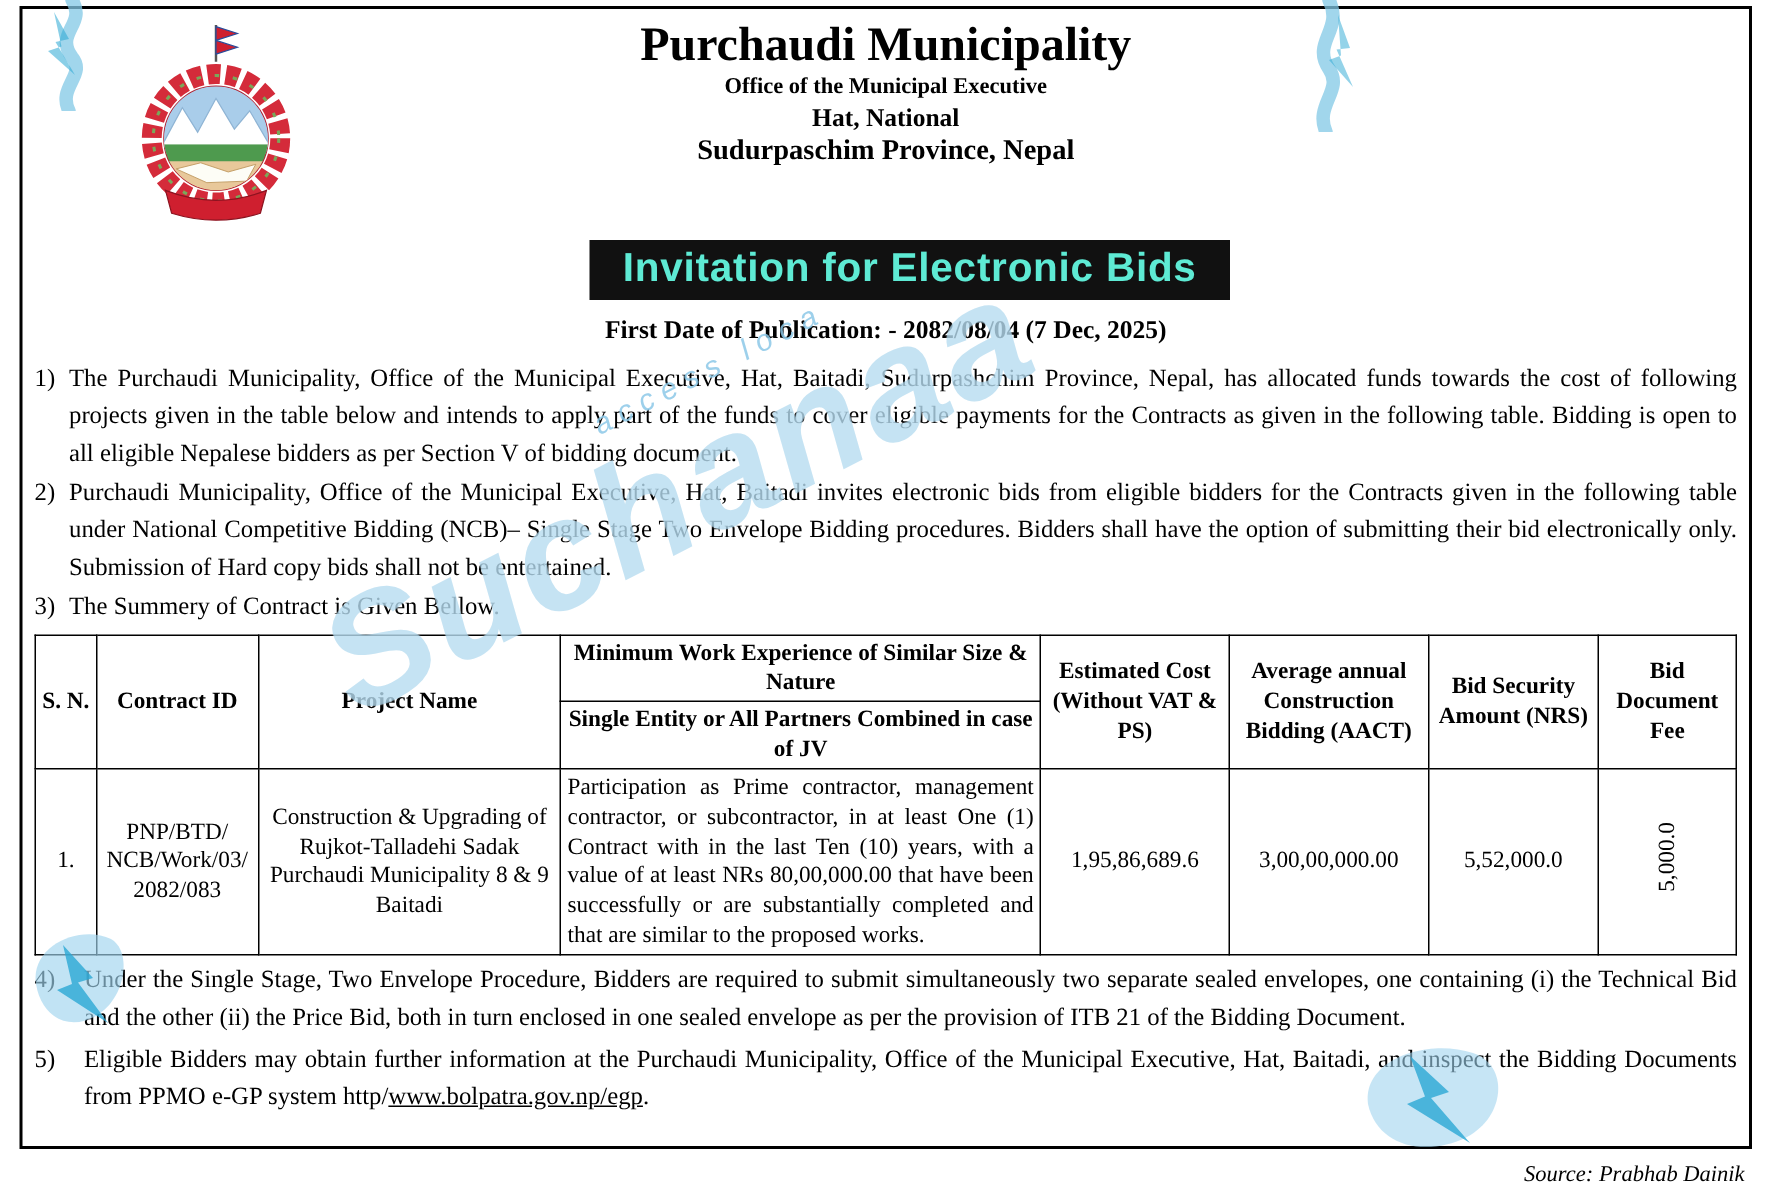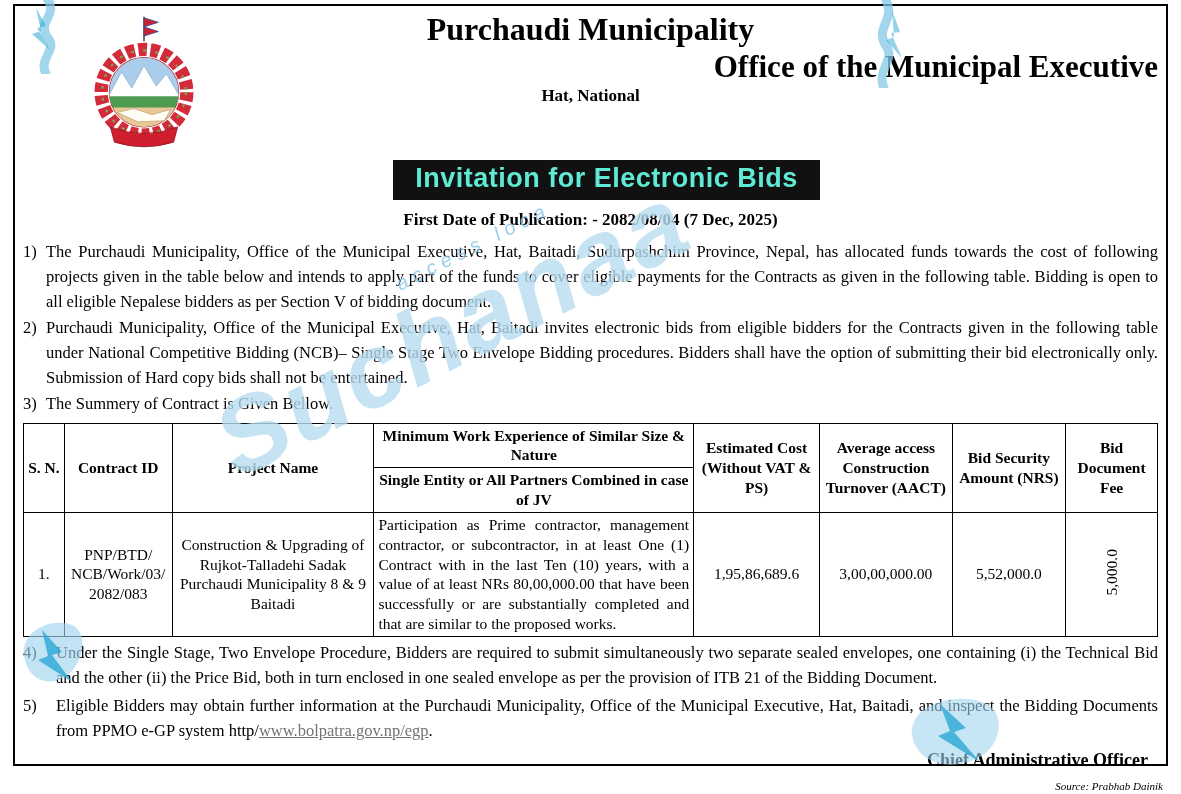--- a/index.html
+++ b/index.html
@@ -10,59 +10,59 @@
   .page { position:absolute; inset:0; background:#fff; }
   .frame {
     position:absolute; left:13px; top:4px; right:13px; bottom:28px;
     border:2px solid #000; box-sizing:border-box;
     padding:4px 8px 14px; overflow:hidden; z-index:1;
   }
   
   .doc-header { position:relative; text-align:center; min-height:140px; }
   .logo { position:absolute; left:70px; top:2px; width:102px; height:136px; }
   .h-municipality { font-size:32px; font-weight:bold; margin:2px 0 3px; line-height:1.1; }
-  .h-office { font-size:31px; font-weight:bold; margin:2px 0; line-height:1.1;text-align:right; }
+  .h-office { font-size:15px; font-weight:bold; margin:2px 0; line-height:1.1; }
   .h-address { font-size:17px; font-weight:bold; margin:3px 0; line-height:1.1; }
   .h-province { font-size:19px; font-weight:bold; margin:3px 0; line-height:1.1; }
   .banner-wrap { text-align:center; margin:8px 0 0; }
   .banner {
     display:inline-block; background:#111; color:#5eead4;
     font-family:"Liberation Sans", sans-serif; font-weight:bold;
     font-size:27px; padding:3px 22px 6px; letter-spacing:0.5px;margin-left:32px;
   }
   .pubdate { text-align:center; font-weight:bold; font-size:17px; margin:10px 0 9px; }
   
   .para { display:flex; font-size:16.5px; line-height:1.52; margin:1px 0; }
   .para .num { flex:0 0 23px; }
   .para .txt { flex:1; text-align:justify; }
   .note { display:flex; font-size:16.5px; line-height:1.5; margin:4px 0; }
   .note .num { flex:0 0 33px; }
   .note .txt { flex:1; text-align:justify; }
-  .doc-link { text-decoration:underline; color:#737373;margin-top:23px; }
+  .doc-link { text-decoration:underline; color:#000000;margin-top:23px; }
   
   table.bids { width:100%; border-collapse:collapse; table-layout:fixed; margin:6px 0 4px; }
   table.bids th, table.bids td {
     border:1.6px solid #000; padding:2px 4px; vertical-align:middle;
     font-size:15.5px; line-height:1.28; overflow:hidden;
   }
   table.bids th { font-weight:bold; text-align:center; }
   .c-sn{width:3.6%}.c-cid{width:9.5%}.c-pname{width:17.8%}.c-exp{width:28.2%}
   .c-cost{width:11.1%}.c-aact{width:11.7%}.c-sec{width:10%}.c-fee{width:8.1%}
   td.center { text-align:center; }
   td.exp-cell { text-align:justify; padding:4px 8px; line-height:1.38; font-size:15.5px; }
   td.fee-cell { text-align:center; }
   .vtext {
     display:inline-block; writing-mode:vertical-rl; transform:rotate(180deg);
     font-size:15.5px; white-space:nowrap;
   }
   
   .signature { text-align:right; font-weight:bold; font-size:18px; margin:6px 10px 0 0; }
   .source {
     position:absolute; right:18px; bottom:2px; z-index:4;
-    font-style:italic; font-size:11px;
+    font-style:italic; font-size:15px;
   }
   
   .watermark {
     position:absolute; left:190px; top:255px; z-index:3;
     transform:rotate(-27deg); pointer-events:none; text-align:left;
   }
   .wm-sub {
     display:block; margin:0 0 -6px 230px;
     font-family:"Liberation Sans", sans-serif; font-style:italic;
     font-size:20px; letter-spacing:6px; color:rgba(140,200,232,0.85);
@@ -125,20 +125,21 @@
           <path d="M14 82 L28 56 L38 72 L50 50 L62 70 L72 58 L86 82 Z" fill="#ffffff" stroke="#8fb4d4" stroke-width="0.8"></path>
           <rect x="16" y="80" width="68" height="13" fill="#4e9a4e"></rect>
           <rect x="16" y="91" width="68" height="22" fill="#e8c89a"></rect>
           <path d="M24 96 L40 92 L58 98 L76 93 L70 104 L44 105 Z" fill="#fdfdf6" stroke="#c09a60" stroke-width="0.6"></path>
         </g>
         <path d="M17 110 Q50 123 83 110 L79 125 Q50 134 21 125 Z" fill="#cf1f2f" stroke="#8c1320" stroke-width="0.8"></path>
       </svg>
       <div class="h-municipality">Purchaudi Municipality</div>
       <div class="h-office">Office of the Municipal Executive</div>
       <div class="h-address">Hat, National</div>
+      <div class="h-province">Sudurpaschim Province, Nepal</div>
     </div>
 
     <div class="banner-wrap">
       <span class="banner">Invitation for Electronic Bids</span>
     </div>
 
     <div class="pubdate">First Date of Publication: - 2082/08/04 (7 Dec, 2025)</div>
 
     <div class="para">
       <span class="num">1)</span>
@@ -164,21 +165,21 @@
           <col class="c-sec">
           <col class="c-fee">
       </colgroup>
       <thead>
         <tr>
           <th rowspan="2">S. N.</th>
           <th rowspan="2">Contract ID</th>
           <th rowspan="2">Project Name</th>
           <th>Minimum Work Experience of Similar Size &amp; Nature</th>
           <th rowspan="2">Estimated Cost (Without VAT &amp; PS)</th>
-          <th rowspan="2">Average access Construction Turnover (AACT)</th>
+          <th rowspan="2">Average annual Construction Bidding (AACT)</th>
           <th rowspan="2">Bid Security Amount (NRS)</th>
           <th rowspan="2">Bid Document Fee</th>
         </tr>
         <tr>
           <th>Single Entity or All Partners Combined in case of JV</th>
         </tr>
       </thead>
       <tbody>
         <tr>
           <td class="center">1.</td>
@@ -197,17 +198,16 @@
 
     <div class="note">
       <span class="num">4)</span>
       <span class="txt">Under the Single Stage, Two Envelope Procedure, Bidders are required to submit simultaneously two separate sealed envelopes, one containing (i) the Technical Bid and the other (ii) the Price Bid, both in turn enclosed in one sealed envelope as per the provision of ITB 21 of the Bidding Document.</span>
     </div>
     <div class="note">
       <span class="num">5)</span>
       <span class="txt"><span>Eligible Bidders may obtain further information at the Purchaudi Municipality, Office of the Municipal Executive, Hat, Baitadi, and inspect the Bidding Documents from PPMO e-GP system http/</span><a href="#" class="doc-link">www.bolpatra.gov.np/egp</a><span>.</span></span>
     </div>
 
-    <div class="signature">Chief Administrative Officer</div>
   </div>
 
   <div class="source">Source: Prabhab Dainik</div>
 </div>
 
 </body></html>

